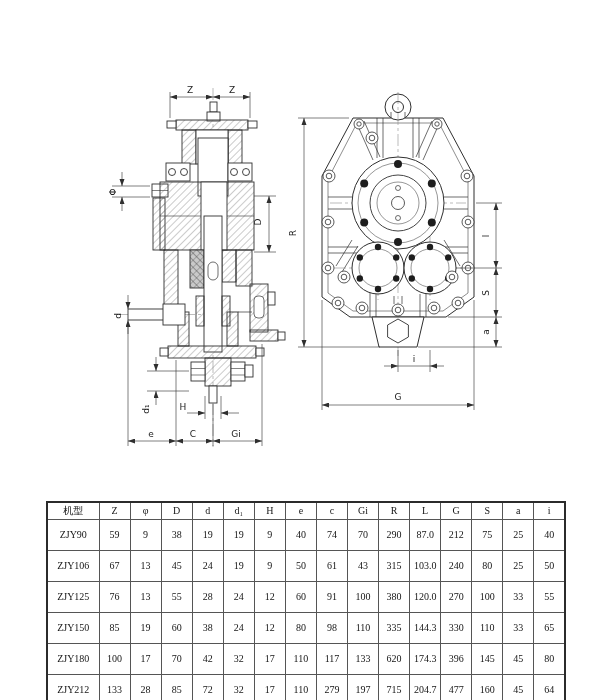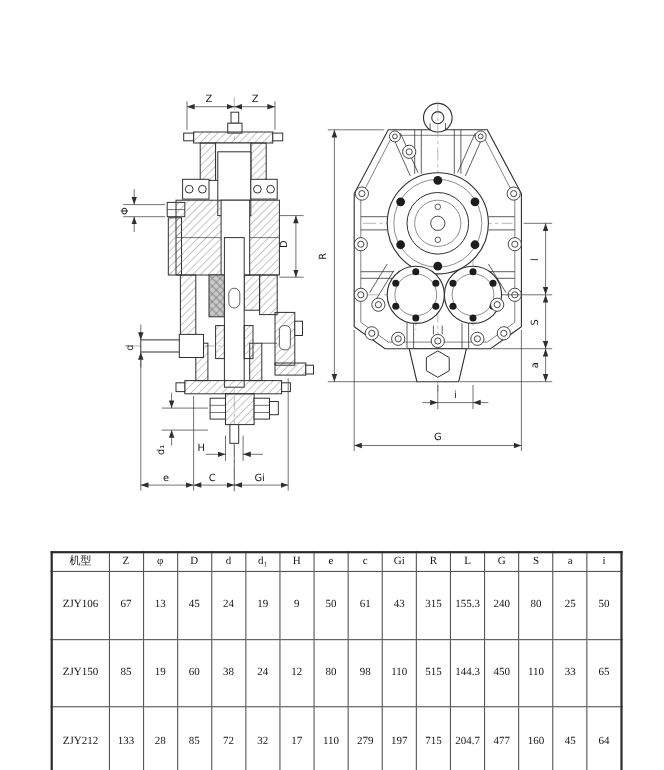--- a/index.html
+++ b/index.html
@@ -363,54 +363,108 @@
           <th>R</th>
           <th>L</th>
           <th>G</th>
           <th>S</th>
           <th>a</th>
           <th>i</th>
         </tr>
       </thead>
     <tbody id="spec-body">
         <tr>
+          <td>ZJY90</td>
+          <td>59</td>
+          <td>9</td>
+          <td>38</td>
+          <td>19</td>
+          <td>19</td>
+          <td>9</td>
+          <td>40</td>
+          <td>74</td>
+          <td>70</td>
+          <td>290</td>
+          <td>87.0</td>
+          <td>212</td>
+          <td>75</td>
+          <td>25</td>
+          <td>40</td>
+        </tr>
+        <tr>
           <td>ZJY106</td>
           <td>67</td>
           <td>13</td>
           <td>45</td>
           <td>24</td>
           <td>19</td>
           <td>9</td>
           <td>50</td>
           <td>61</td>
           <td>43</td>
           <td>315</td>
-          <td>155.3</td>
+          <td>103.0</td>
           <td>240</td>
           <td>80</td>
           <td>25</td>
           <td>50</td>
+        </tr>
+        <tr>
+          <td>ZJY125</td>
+          <td>76</td>
+          <td>13</td>
+          <td>55</td>
+          <td>28</td>
+          <td>24</td>
+          <td>12</td>
+          <td>60</td>
+          <td>91</td>
+          <td>100</td>
+          <td>380</td>
+          <td>120.0</td>
+          <td>270</td>
+          <td>100</td>
+          <td>33</td>
+          <td>55</td>
         </tr>
         <tr>
           <td>ZJY150</td>
           <td>85</td>
           <td>19</td>
           <td>60</td>
           <td>38</td>
           <td>24</td>
           <td>12</td>
           <td>80</td>
           <td>98</td>
           <td>110</td>
-          <td>515</td>
+          <td>335</td>
           <td>144.3</td>
-          <td>450</td>
+          <td>330</td>
           <td>110</td>
           <td>33</td>
           <td>65</td>
+        </tr>
+        <tr>
+          <td>ZJY180</td>
+          <td>100</td>
+          <td>17</td>
+          <td>70</td>
+          <td>42</td>
+          <td>32</td>
+          <td>17</td>
+          <td>110</td>
+          <td>117</td>
+          <td>133</td>
+          <td>620</td>
+          <td>174.3</td>
+          <td>396</td>
+          <td>145</td>
+          <td>45</td>
+          <td>80</td>
         </tr>
         <tr>
           <td>ZJY212</td>
           <td>133</td>
           <td>28</td>
           <td>85</td>
           <td>72</td>
           <td>32</td>
           <td>17</td>
           <td>110</td>

